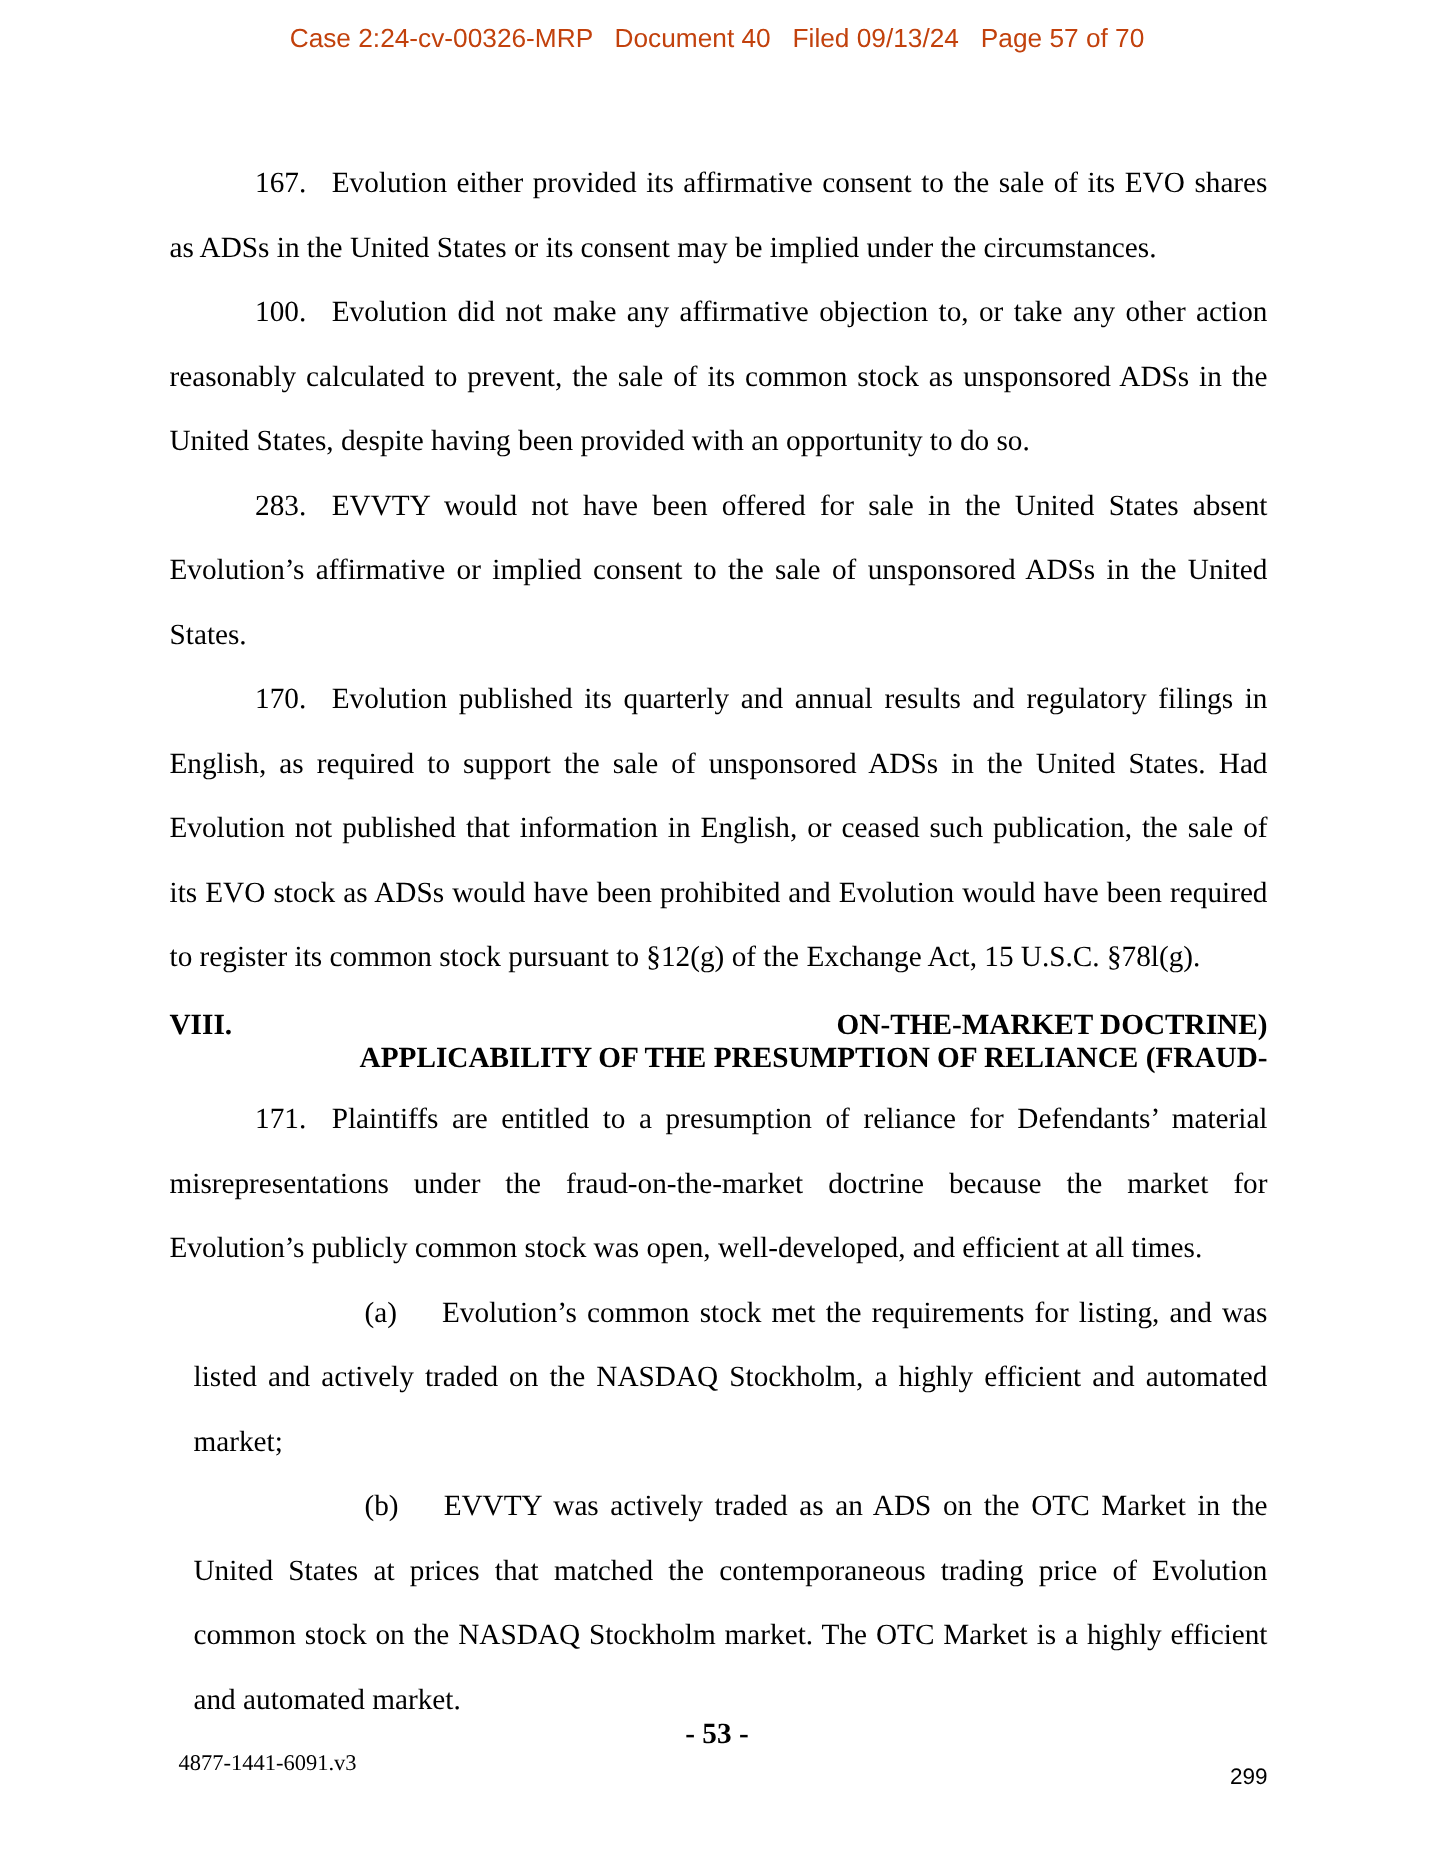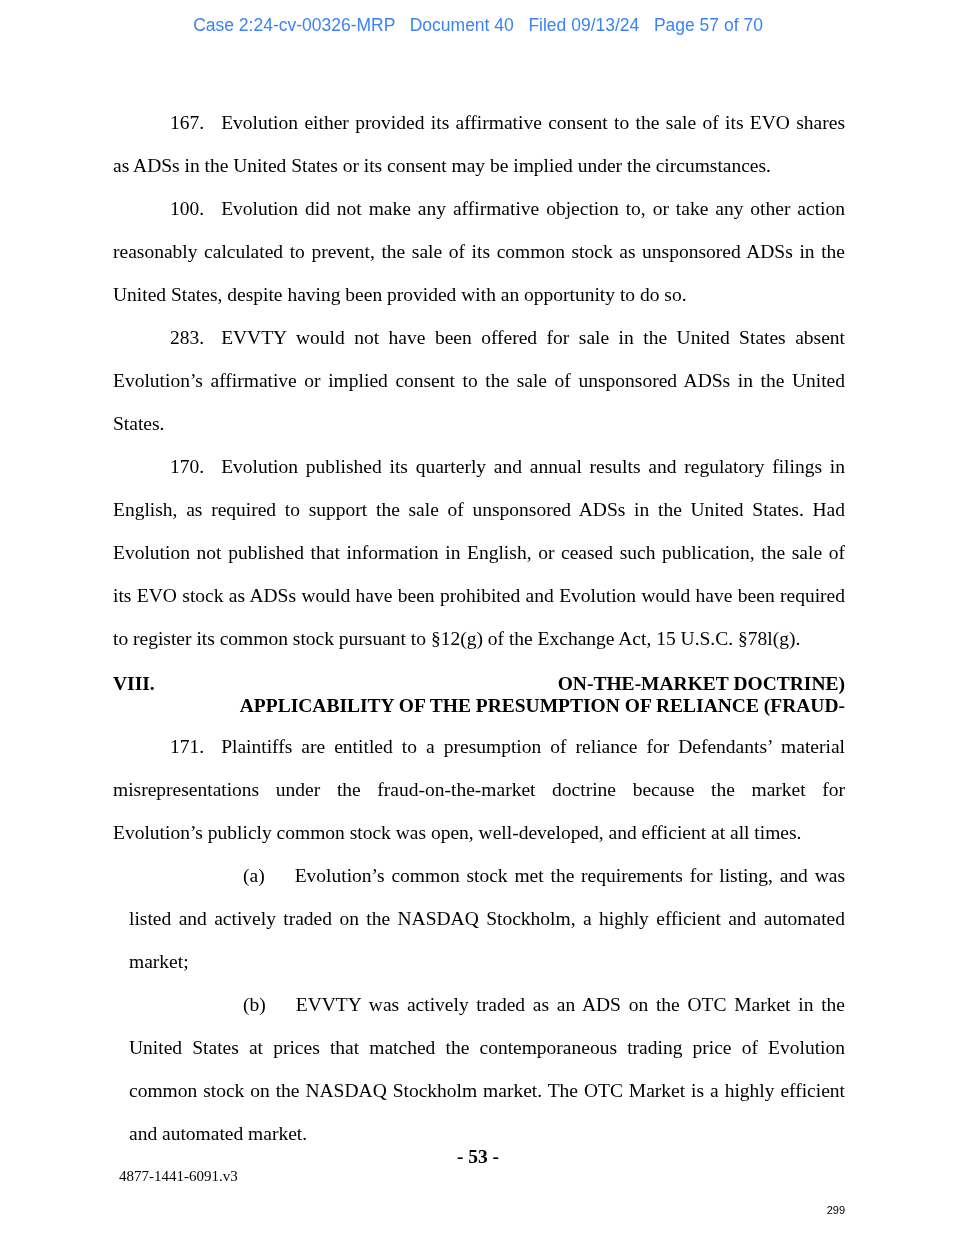--- a/index.html
+++ b/index.html
@@ -13,21 +13,21 @@
     color: #000000;
   }
   .court-header {
     position: absolute;
     top: 15px;
     left: 0;
     right: 0;
     text-align: center;
     font-family: "Liberation Sans", sans-serif;
     font-size: 17.5px;
-    color: #3b82f6;
+    color: #c2410c;
     white-space: pre;
   }
   .content {
     position: absolute;
     left: 113px;
     width: 732px;
     top: 101px;
     font-size: 19.5px;
     line-height: 43px;
     text-align: justify;
@@ -60,22 +60,21 @@
     position: absolute;
     top: 1168px;
     left: 119px;
     font-size: 15px;
   }
   .stamp {
     position: absolute;
     top: 1176px;
     right: 111px;
     font-family: "Liberation Sans", sans-serif;
-    font-size: 11px;
-    margin-top: 28px;
+    font-size: 15px;
   }
 </style>
 </head>
 <body>
 
 <div class="page">
 
   <div class="court-header">Case 2:24-cv-00326-MRP   Document 40   Filed 09/13/24   Page 57 of 70</div>
 
   <div class="content">

